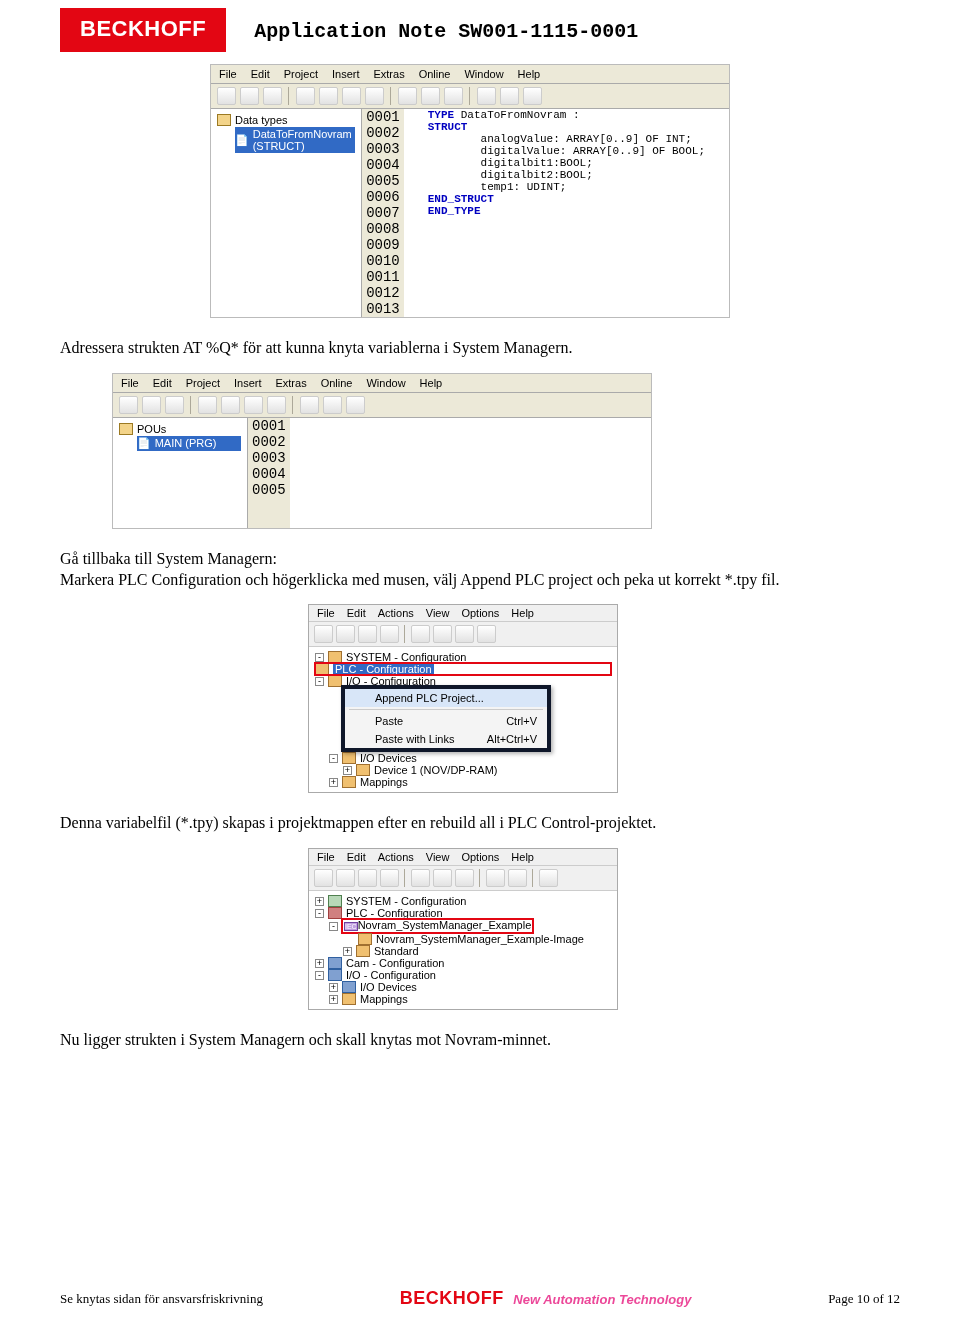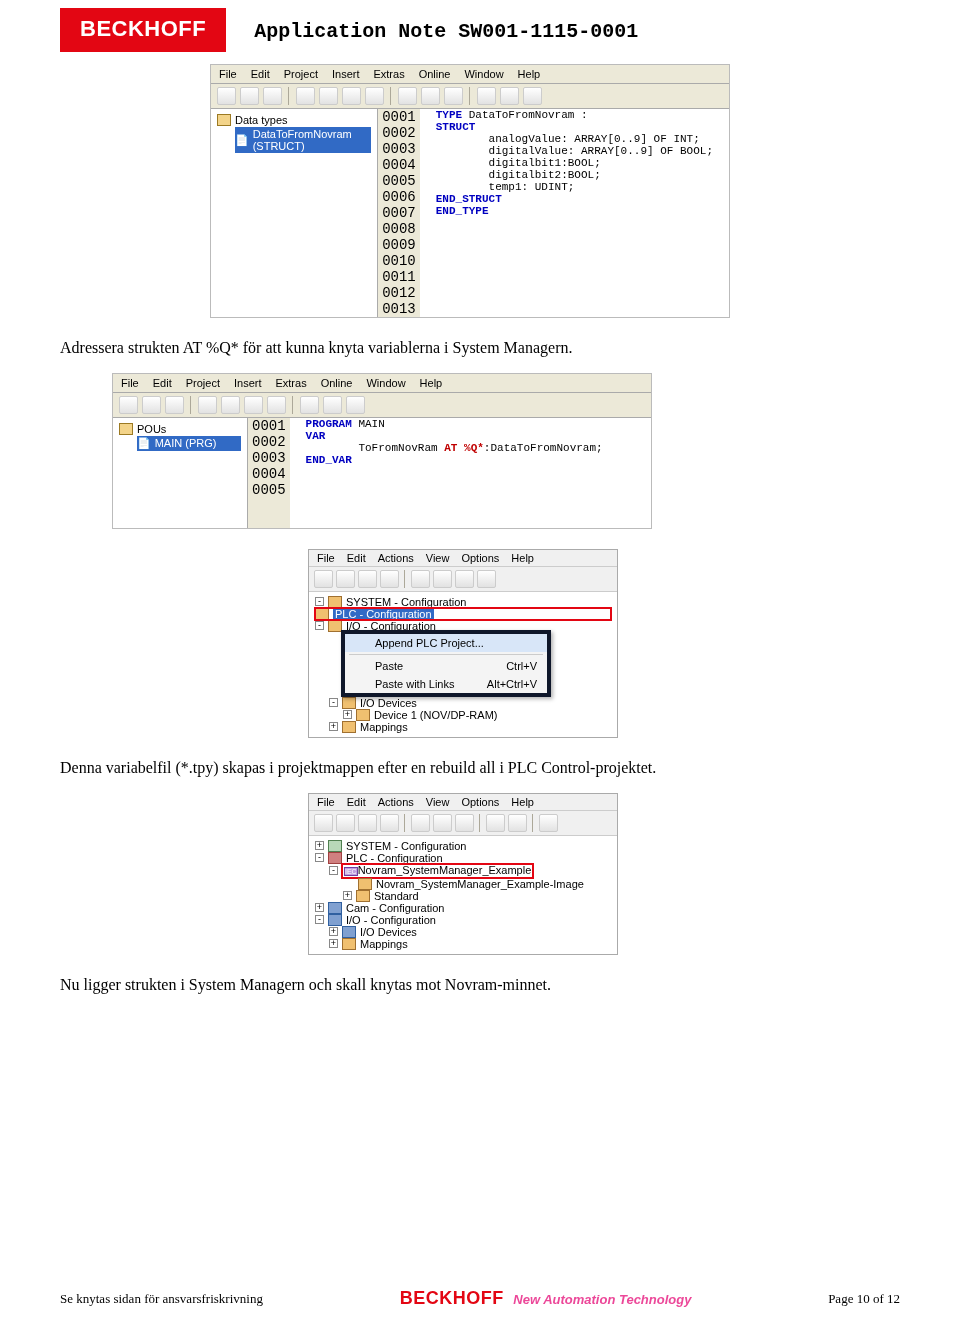--- a/index.html
+++ b/index.html
@@ -81,21 +81,21 @@
   .tree-item.sel { background:#316ac5; color:#fff; }
   .ss-code {
     flex:1;
     background:#fff;
     font-family: "Courier New", monospace;
     font-size: 11px;
     white-space: pre;
     display:flex;
   }
   .gutter { background:#ece9d8; padding:0 4px; color:#000; font-family:"Courier New",monospace; font-size:14px; }
-  .codelines { padding:0 16px; }
+  .codelines { padding:0 24px; }
   .kw { color:#0000c0; font-weight:bold; }
   .code-cl { color:#000; }
 
   .para {
     font-size: 16px;
     margin: 18px 0 14px 0;
     line-height: 1.3;
   }
 
   
@@ -246,25 +246,26 @@
             <span>📄</span>
             <span>MAIN (PRG)</span>
           </div>
       </div>
       <div class="ss-code">
         <div class="gutter" style="white-space:pre;">0001
 0002
 0003
 0004
 0005</div>
-        <div class="codelines" id="code2"><div><span class="kw">PROGRAM </span><span>MAIN</span></div><div><span class="kw">VAR</span></div><div><span>        ToFromNovRam </span><span style="color: rgb(192, 0, 0); font-weight: bold;">AT %Q*</span><span>:DataToFromNovram;</span></div><div><span class="kw">END_VAR</span></div></div>
-      </div>
-    </div>
-  </div>
-
+      </div>
+    </div>
+  </div>
+
+  <div class="para" id="para2" style="white-space:pre-line;">Gå tillbaka till System Managern:
+Markera PLC Configuration och högerklicka med musen, välj Append PLC project och peka ut korrekt *.tpy fil.</div>
 
   <div class="sm-shot">
     <div class="sm-menu" id="menu3">
         <span>File</span>
         <span>Edit</span>
         <span>Actions</span>
         <span>View</span>
         <span>Options</span>
         <span>Help</span>
       </div>

